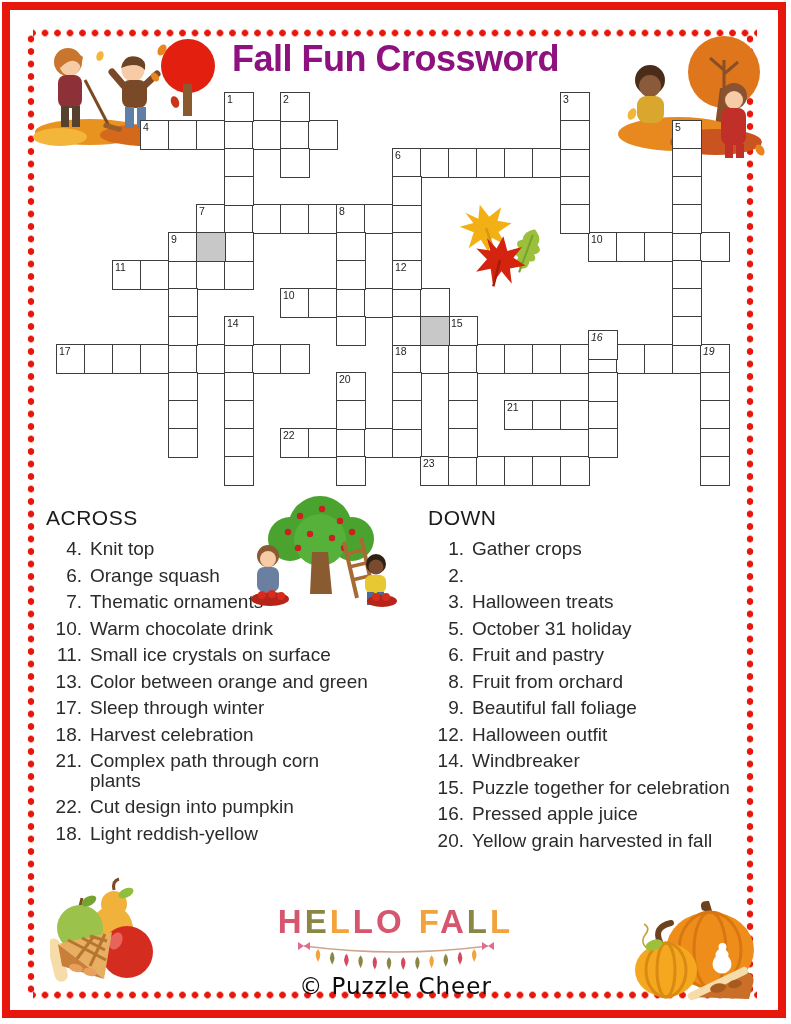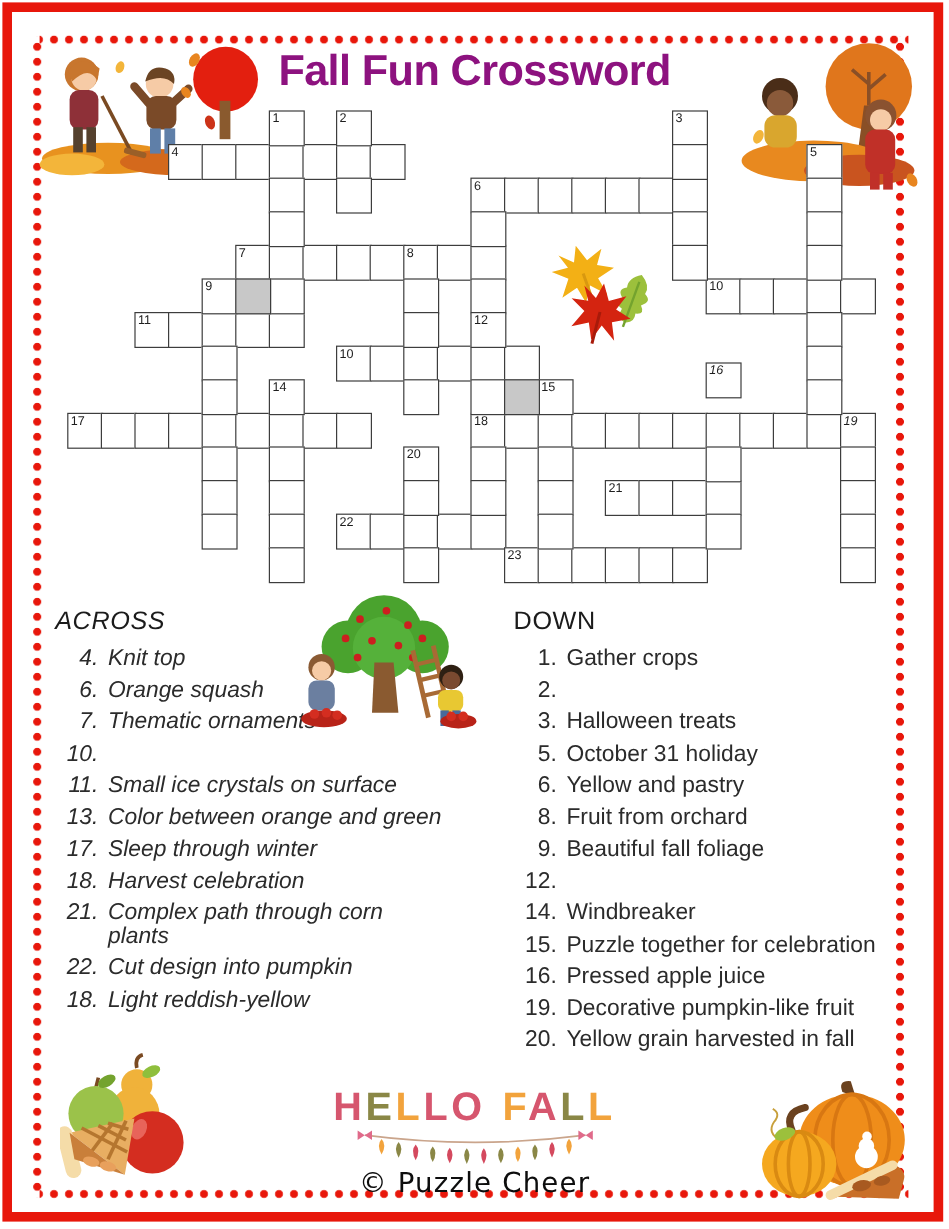--- a/index.html
+++ b/index.html
@@ -18,21 +18,21 @@
   .art{position:absolute;}
   
   #crossword{position:absolute;left:0;top:0;width:791px;height:1024px;}
   .cw-cell{position:absolute;width:30px;height:30px;box-sizing:border-box;
        border:1.8px solid #3d3d3d;background:#fff;}
   .cw-cell.gray{background:#c8c8c8;}
   .cw-num{position:absolute;top:0px;left:2px;font-size:10.5px;line-height:12px;
        color:#1e1e1e;font-weight:400;}
   
   .clue-col{position:absolute;width:345px;color:#2b2b2b;}
-  .clue-col.across{left:46px;top:506px;font-style:italic;}
+  .clue-col.across{left:46px;top:506px;}
   .clue-col.down{left:400px;top:506px;margin-left:28px;}
   .clue-header{font-size:21px;letter-spacing:0.5px;color:#1b1b1b;margin:0 0 9px 0;}
   ul.clue-list{list-style:none;margin:0;padding:0;}
   ul.clue-list li{display:flex;font-size:19px;line-height:19.5px;margin-bottom:7px;}
   ul.clue-list .cnum{width:36px;min-width:36px;text-align:right;margin-right:8px;}
   .clue-col.across .ctext{width:285px;}
   .clue-col.down .ctext{width:300px;}
   
   .hello-wrap{position:absolute;left:0;right:0;top:903px;text-align:center;}
   .hello-letters span{font-size:33px;font-weight:800;letter-spacing:3px;}
@@ -263,21 +263,21 @@
     <div class="cw-cell" style="left: 224px; top: 372px;"></div>
     <div class="cw-cell" style="left: 224px; top: 400px;"></div>
     <div class="cw-cell" style="left: 224px; top: 428px;"></div>
     <div class="cw-cell" style="left: 224px; top: 456px;"></div>
     <div class="cw-cell" style="left: 448px; top: 316px;">
       <span class="cw-num">15</span>
     </div>
     <div class="cw-cell" style="left: 448px; top: 372px;"></div>
     <div class="cw-cell" style="left: 448px; top: 400px;"></div>
     <div class="cw-cell" style="left: 448px; top: 428px;"></div>
-    <div class="cw-cell" style="left: 588px; top: 302px; font-style: italic;">
+    <div class="cw-cell" style="left: 588px; top: 330px; font-style: italic;">
       <span class="cw-num">16</span>
     </div>
     <div class="cw-cell" style="left: 588px; top: 372px;"></div>
     <div class="cw-cell" style="left: 588px; top: 428px;"></div>
     <div class="cw-cell" style="left: 700px; top: 372px;"></div>
     <div class="cw-cell" style="left: 700px; top: 400px;"></div>
     <div class="cw-cell" style="left: 700px; top: 428px;"></div>
     <div class="cw-cell" style="left: 700px; top: 456px;"></div>
     <div class="cw-cell" style="left: 336px; top: 372px;">
       <span class="cw-num">20</span>
@@ -298,20 +298,21 @@
       <li>
         <span class="cnum">6.</span>
         <span class="ctext">Orange squash</span>
       </li>
       <li>
         <span class="cnum">7.</span>
         <span class="ctext">Thematic ornaments</span>
       </li>
       <li>
         <span class="cnum">10.</span>
+        <span class="ctext">Warm chocolate drink</span>
       </li>
       <li>
         <span class="cnum">11.</span>
         <span class="ctext">Small ice crystals on surface</span>
       </li>
       <li>
         <span class="cnum">13.</span>
         <span class="ctext">Color between orange and green</span>
       </li>
       <li>
@@ -349,48 +350,45 @@
       <li>
         <span class="cnum">3.</span>
         <span class="ctext">Halloween treats</span>
       </li>
       <li>
         <span class="cnum">5.</span>
         <span class="ctext">October 31 holiday</span>
       </li>
       <li>
         <span class="cnum">6.</span>
-        <span class="ctext">Yellow and pastry</span>
+        <span class="ctext">Fruit and pastry</span>
       </li>
       <li>
         <span class="cnum">8.</span>
         <span class="ctext">Fruit from orchard</span>
       </li>
       <li>
         <span class="cnum">9.</span>
         <span class="ctext">Beautiful fall foliage</span>
       </li>
       <li>
         <span class="cnum">12.</span>
+        <span class="ctext">Halloween outfit</span>
       </li>
       <li>
         <span class="cnum">14.</span>
         <span class="ctext">Windbreaker</span>
       </li>
       <li>
         <span class="cnum">15.</span>
         <span class="ctext">Puzzle together for celebration</span>
       </li>
       <li>
         <span class="cnum">16.</span>
         <span class="ctext">Pressed apple juice</span>
-      </li>
-      <li>
-        <span class="cnum">19.</span>
-        <span class="ctext">Decorative pumpkin-like fruit</span>
       </li>
       <li>
         <span class="cnum">20.</span>
         <span class="ctext">Yellow grain harvested in fall</span>
       </li>
     </ul>
 </div>
 
 <svg class="art" style="left:240px;top:494px" width="158" height="114" viewBox="0 0 158 114">
   <circle cx="80" cy="34" r="32" fill="#4aa32e"></circle>

